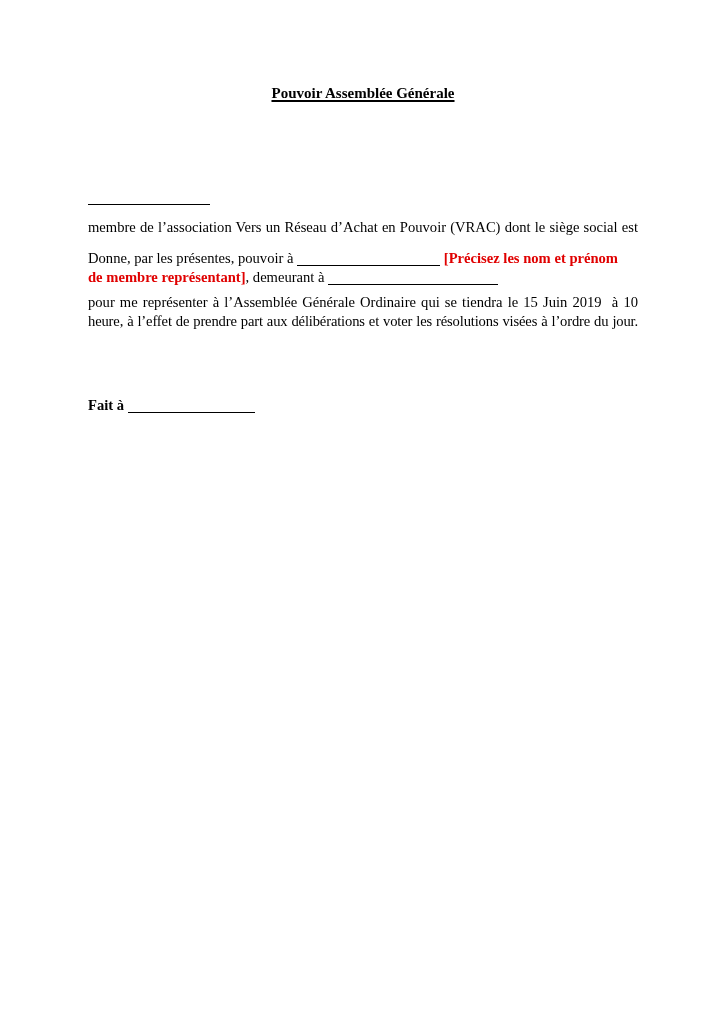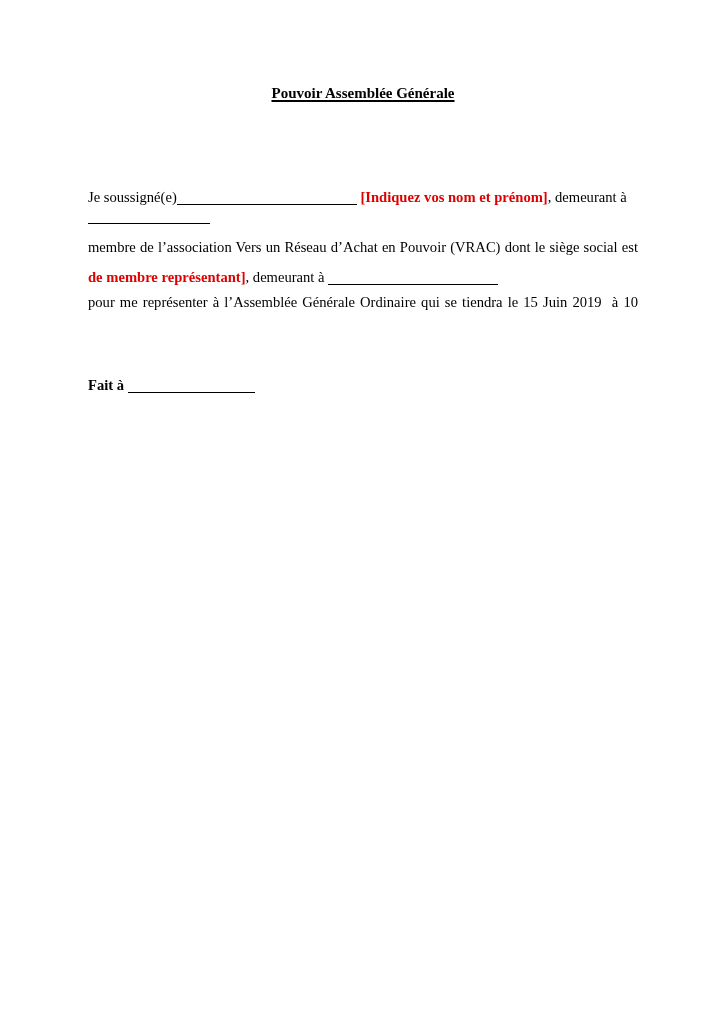--- a/index.html
+++ b/index.html
@@ -67,38 +67,40 @@
 </style>
 </head>
 <body>
 
 <div class="page">
   <div class="content">
 
     <div class="doc-title">Pouvoir Assemblée Générale</div>
 
     <div class="para p-opening">
-      <div class="mline"><span>Je soussigné(e)</span><span class="blank w180"></span>
-        <span class="red">[Indiquez vos nom et prénom]</span><span>, demeurant à</span>
-      </div>
       <div><span class="blank w122"></span></div>
     </div>
 
     <div class="para p-membership">
       <div class="jline">membre de l’association Vers un Réseau d’Achat en Pouvoir (VRAC) dont le siège social est</div>
     </div>
 
     <div class="para p-proxy">
+      <div class="mline"><span>Donne, par les présentes, pouvoir à</span>
+        <span class="blank w143"></span>
+        <span class="red">[Précisez les nom et prénom</span>
+      </div>
       <div class="mline"><span class="red">de membre représentant]</span><span>, demeurant à</span>
         <span class="blank w170"></span>
       </div>
     </div>
 
     <div class="para p-purpose">
       <div class="jline">pour me représenter à l’Assemblée Générale Ordinaire qui se tiendra le 15 Juin 2019&nbsp; à 10</div>
+      <div class="jline tight">heure, à l’effet de prendre part aux délibérations et voter les résolutions visées à l’ordre du jour.</div>
     </div>
 
     <div class="para p-place mline"><span>Fait à</span>
       <span class="blank w127"></span>
     </div>
 
 
   </div>
 </div>
 

